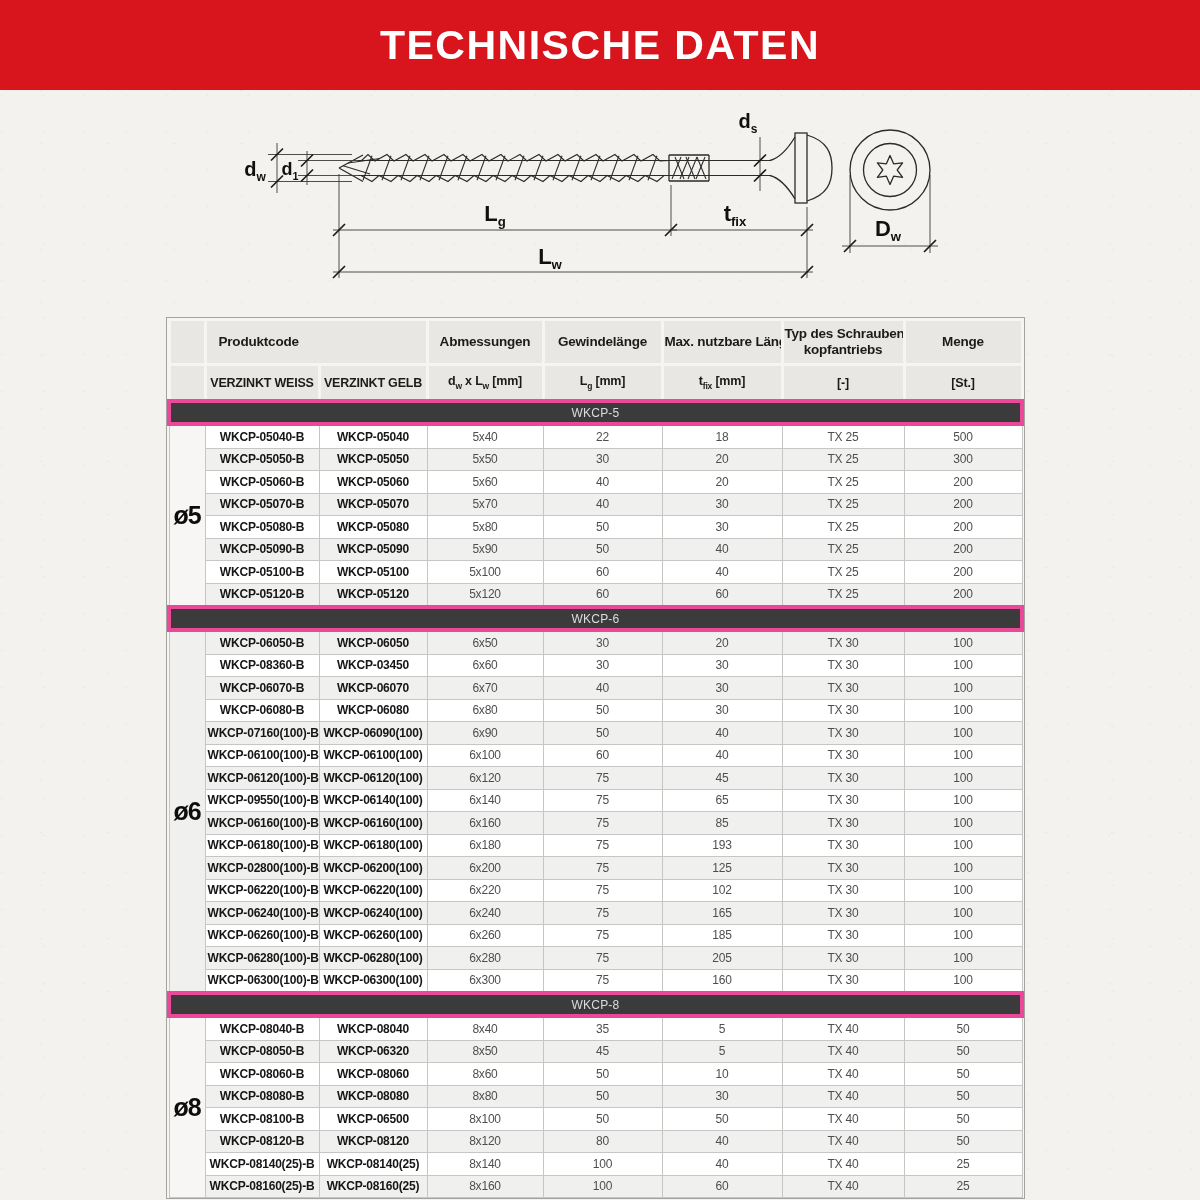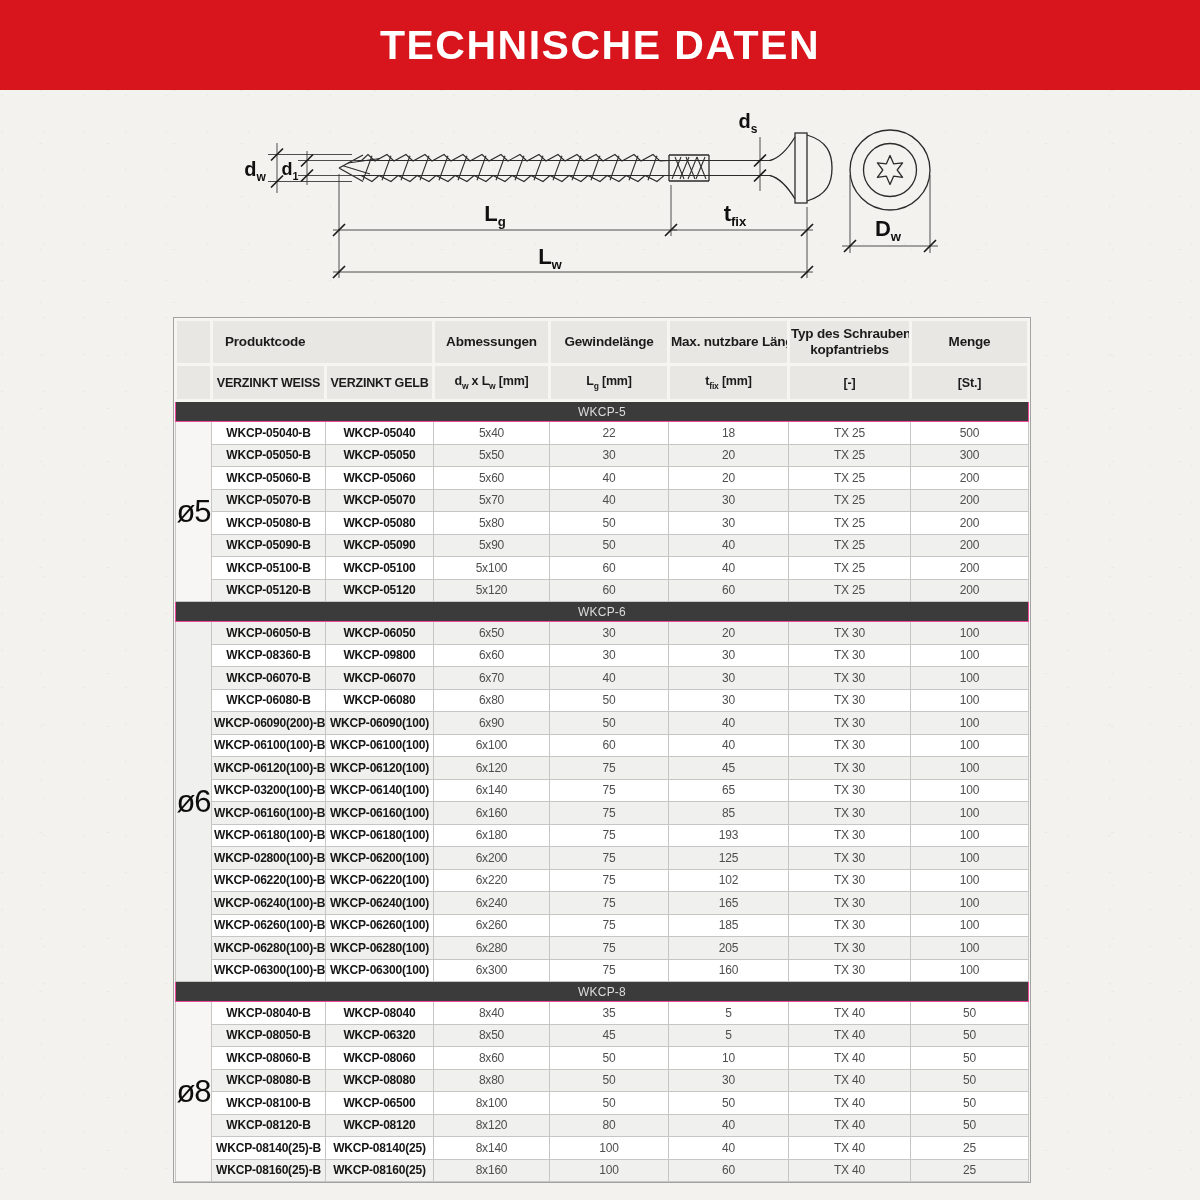--- a/index.html
+++ b/index.html
@@ -27,46 +27,46 @@
   
   .diagram{position:absolute;left:230px;top:95px;width:740px;height:215px;z-index:1;}
   .diagram svg{display:block;}
   .dline{stroke:#2b2b2b;stroke-width:1.3;fill:none;}
   .cline{stroke:#2b2b2b;stroke-width:1.05;fill:none;}
   .xline{stroke:#3a3a3a;stroke-width:0.9;fill:none;}
   .tick{stroke:#1c1c1c;stroke-width:1.7;fill:none;}
   .dimtext{font-family:"Liberation Sans",sans-serif;font-weight:bold;fill:#101010;}
   
   .table-wrap{
-    position:absolute;left:173px;top:317px;z-index:1;
+    position:absolute;left:166px;top:317px;z-index:1;
     border:1px solid #a3a3a1;background:#f6f5f2;
   }
   table.spec{border-collapse:collapse;table-layout:fixed;width:853px;}
   table.spec th,table.spec td{overflow:hidden;white-space:nowrap;}
   thead th{
     background:#e8e7e4;border:3px solid #f6f5f2;
     color:#1b1b1b;font-weight:bold;letter-spacing:-0.2px;
   }
   tr.h1 th{height:40px;font-size:13.5px;line-height:1.15;}
   tr.h2 th{height:31px;font-size:12.5px;}
   th.cell-left{text-align:left;padding-left:12px;}
   sub{font-size:8.5px;}
   tbody td{
     border:1px solid #c6c6c4;height:21.5px;text-align:center;
     font-size:12px;color:#4e4e4e;letter-spacing:-0.2px;padding:0 2px;
     background:#ffffff;
   }
   tbody tr.shade td{background:#f0f0ee;}
   tbody td.code{font-weight:bold;color:#161616;}
   tbody tr.bar td{
-    background:#3b3b3b;border:1px solid #ec4899;color:#dddddd;
+    background:#3b3b3b;border:4px solid #ec4899;color:#dddddd;
     height:19px;font-size:12px;letter-spacing:0.2px;font-weight:normal;
   }
   tbody td.diam{
-    background:#f7f6f4;font-size:31px;font-weight:normal;color:#0d0d0d;
+    background:#f7f6f4;font-size:25px;font-weight:bold;color:#0d0d0d;
     letter-spacing:-1px;padding:0;
   }
 </style>
 </head>
 <body>
 
 <div class="page">
   <div class="texture"></div>
 
   <header class="banner">
@@ -275,21 +275,21 @@
             <td class="code">WKCP-06050-B</td>
             <td class="code">WKCP-06050</td>
             <td>6x50</td>
             <td>30</td>
             <td>20</td>
             <td>TX 30</td>
             <td>100</td>
           </tr>
           <tr>
             <td class="code">WKCP-08360-B</td>
-            <td class="code">WKCP-09800</td>
+            <td class="code">WKCP-03450</td>
             <td>6x60</td>
             <td>30</td>
             <td>30</td>
             <td>TX 30</td>
             <td>100</td>
           </tr>
           <tr class="shade">
             <td class="code">WKCP-06070-B</td>
             <td class="code">WKCP-06070</td>
             <td>6x70</td>
@@ -301,21 +301,21 @@
           <tr>
             <td class="code">WKCP-06080-B</td>
             <td class="code">WKCP-06080</td>
             <td>6x80</td>
             <td>50</td>
             <td>30</td>
             <td>TX 30</td>
             <td>100</td>
           </tr>
           <tr class="shade">
-            <td class="code">WKCP-06090(200)-B</td>
+            <td class="code">WKCP-07160(100)-B</td>
             <td class="code">WKCP-06090(100)</td>
             <td>6x90</td>
             <td>50</td>
             <td>40</td>
             <td>TX 30</td>
             <td>100</td>
           </tr>
           <tr>
             <td class="code">WKCP-06100(100)-B</td>
             <td class="code">WKCP-06100(100)</td>
@@ -328,21 +328,21 @@
           <tr class="shade">
             <td class="code">WKCP-06120(100)-B</td>
             <td class="code">WKCP-06120(100)</td>
             <td>6x120</td>
             <td>75</td>
             <td>45</td>
             <td>TX 30</td>
             <td>100</td>
           </tr>
           <tr>
-            <td class="code">WKCP-03200(100)-B</td>
+            <td class="code">WKCP-09550(100)-B</td>
             <td class="code">WKCP-06140(100)</td>
             <td>6x140</td>
             <td>75</td>
             <td>65</td>
             <td>TX 30</td>
             <td>100</td>
           </tr>
           <tr class="shade">
             <td class="code">WKCP-06160(100)-B</td>
             <td class="code">WKCP-06160(100)</td>

